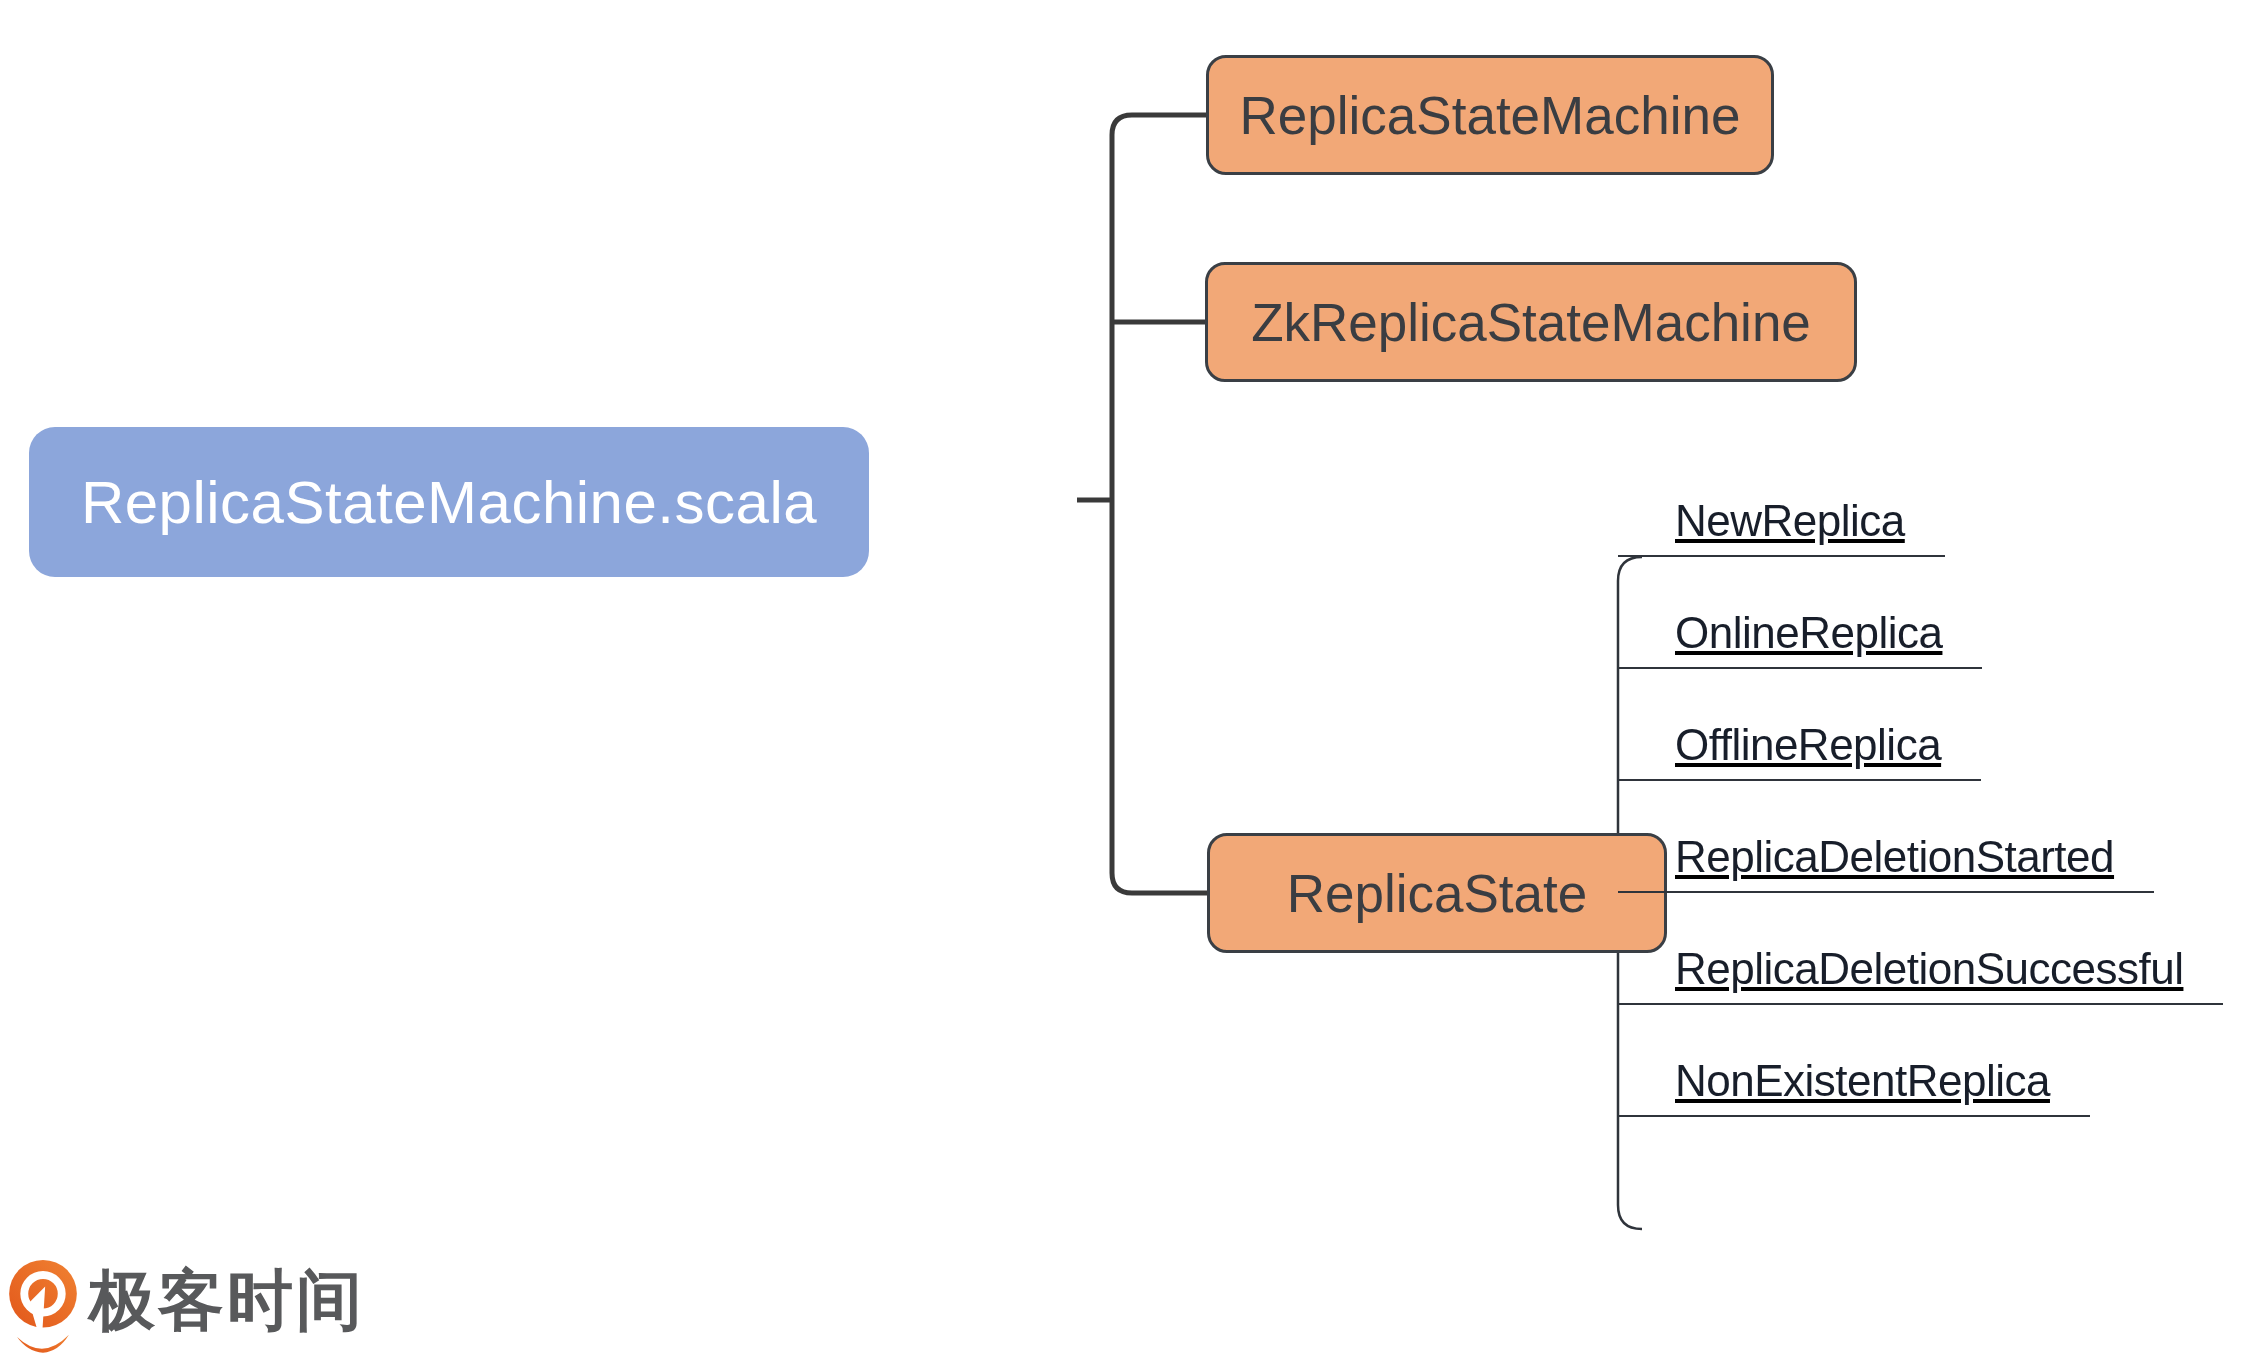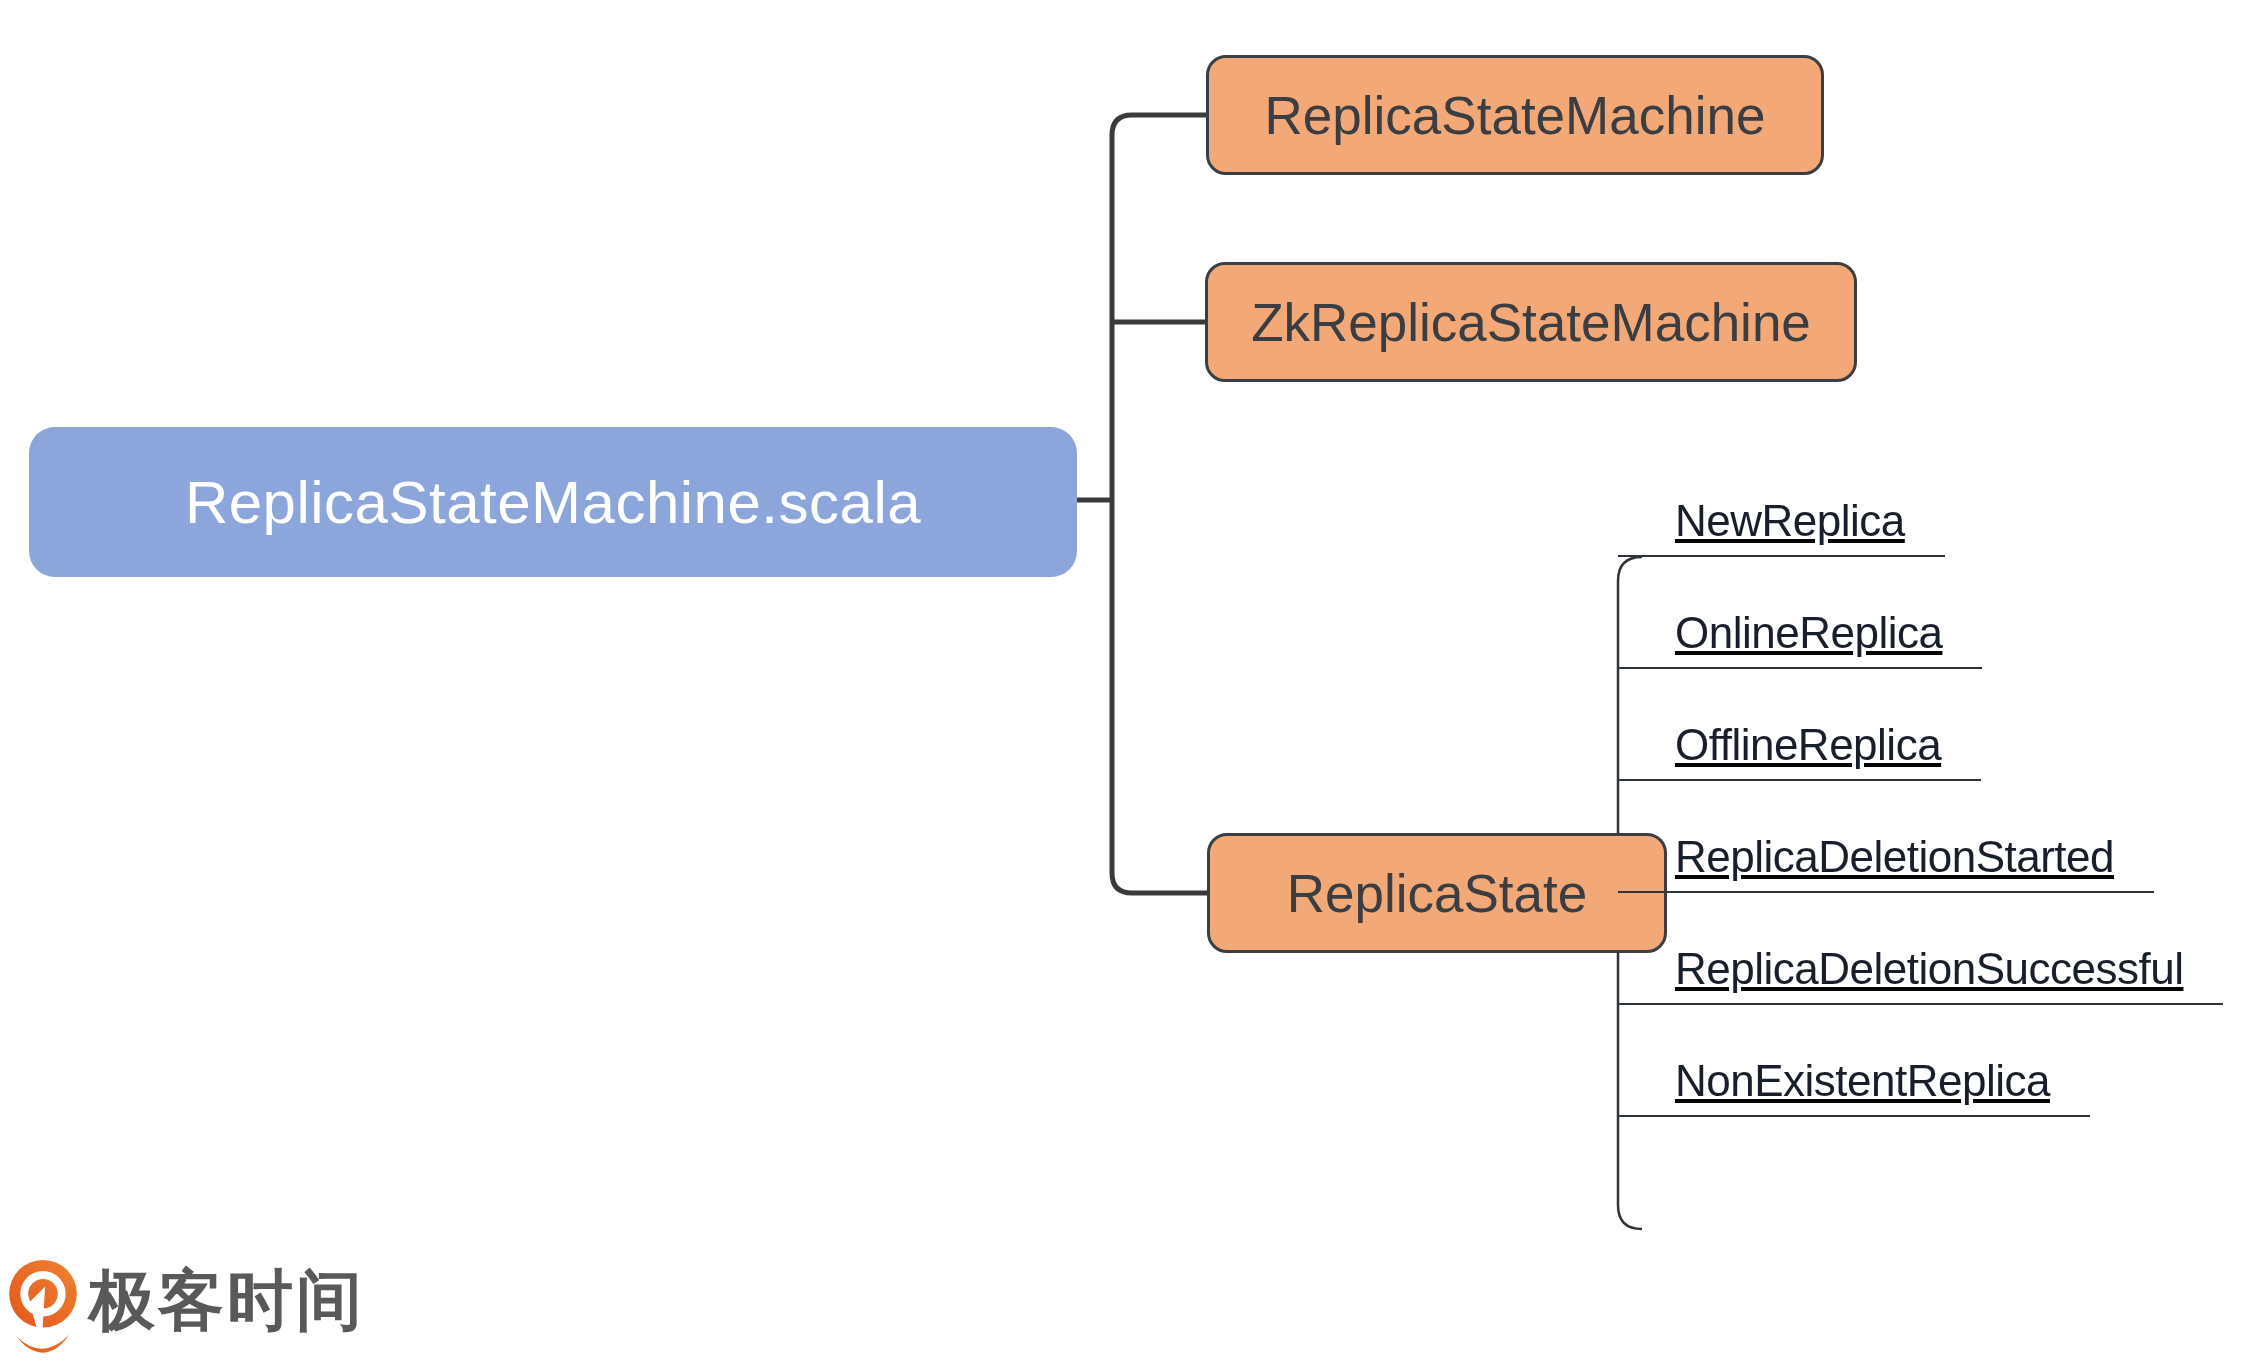--- a/index.html
+++ b/index.html
@@ -6,35 +6,35 @@
   body{
     width:2250px;height:1366px;position:relative;overflow:hidden;
     background:#ffffff;
     font-family:"Liberation Sans", sans-serif;
   }
   .stage{position:absolute;inset:0;}
   svg.connectors{position:absolute;left:0;top:0;}
 
   
   .root-node{
-    position:absolute;left:29px;top:427px;width:1048px;height:150px;
+    position:absolute;left:29px;top:427px;width:840px;height:150px;
     background:#8CA6DB;border-radius:26px;
     display:flex;align-items:center;justify-content:center;
     color:#ffffff;font-size:60px;letter-spacing:0.5px;
   }
 
   
   .branch-node{
     position:absolute;height:120px;
     background:#F2A877;border:3.5px solid #3A3F45;border-radius:20px;
     box-sizing:border-box;
     display:flex;align-items:center;justify-content:center;
     color:#3A3D42;font-size:53px;
   }
-  .branch-node.n1{left:1206px;top:55px;width:618px;}
+  .branch-node.n1{left:1206px;top:55px;width:568px;}
   .branch-node.n2{left:1205px;top:262px;width:652px;}
   .branch-node.n3{left:1207px;top:833px;width:460px;}
 
   
   .leaf-col{
     position:absolute;left:1618px;top:445px;
     display:flex;flex-direction:column;align-items:flex-start;text-decoration:underline;
   }
   .leaf-row{
     height:112px;box-sizing:border-box;

